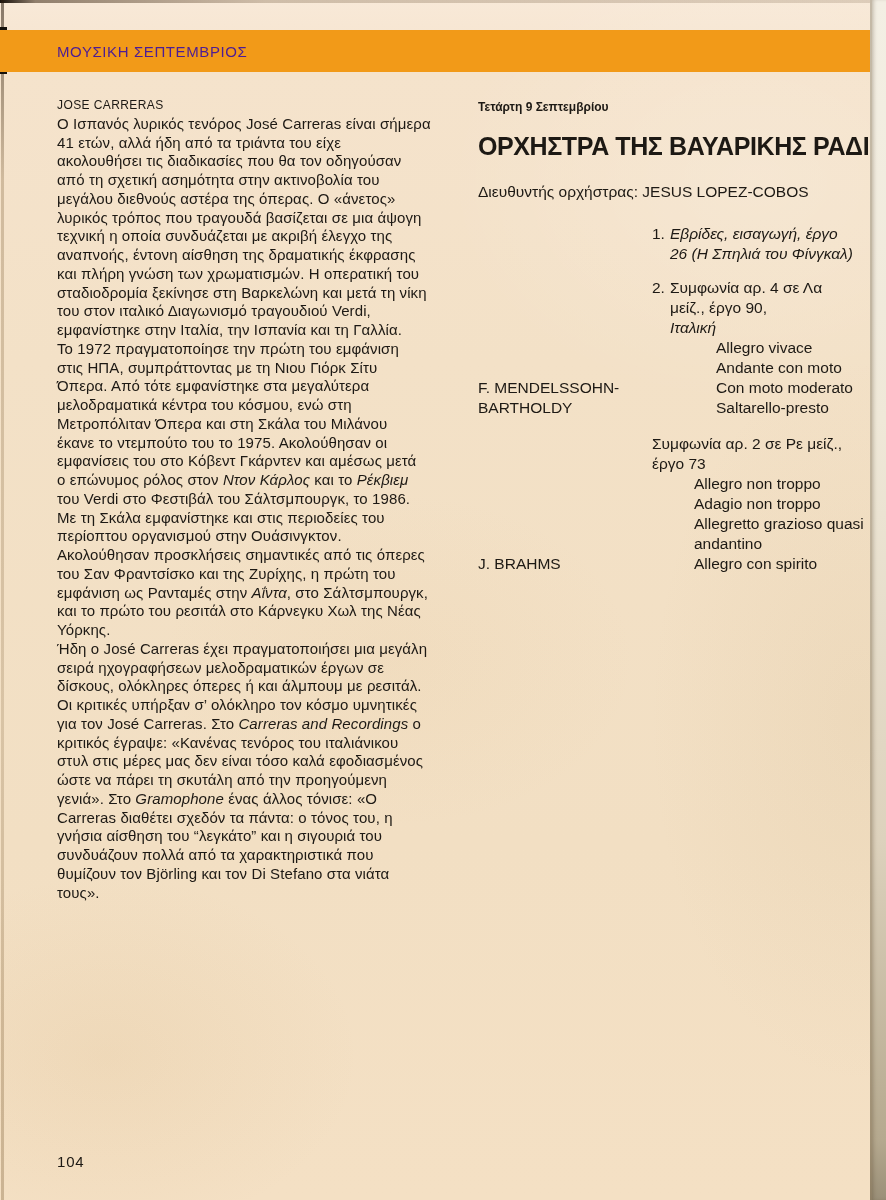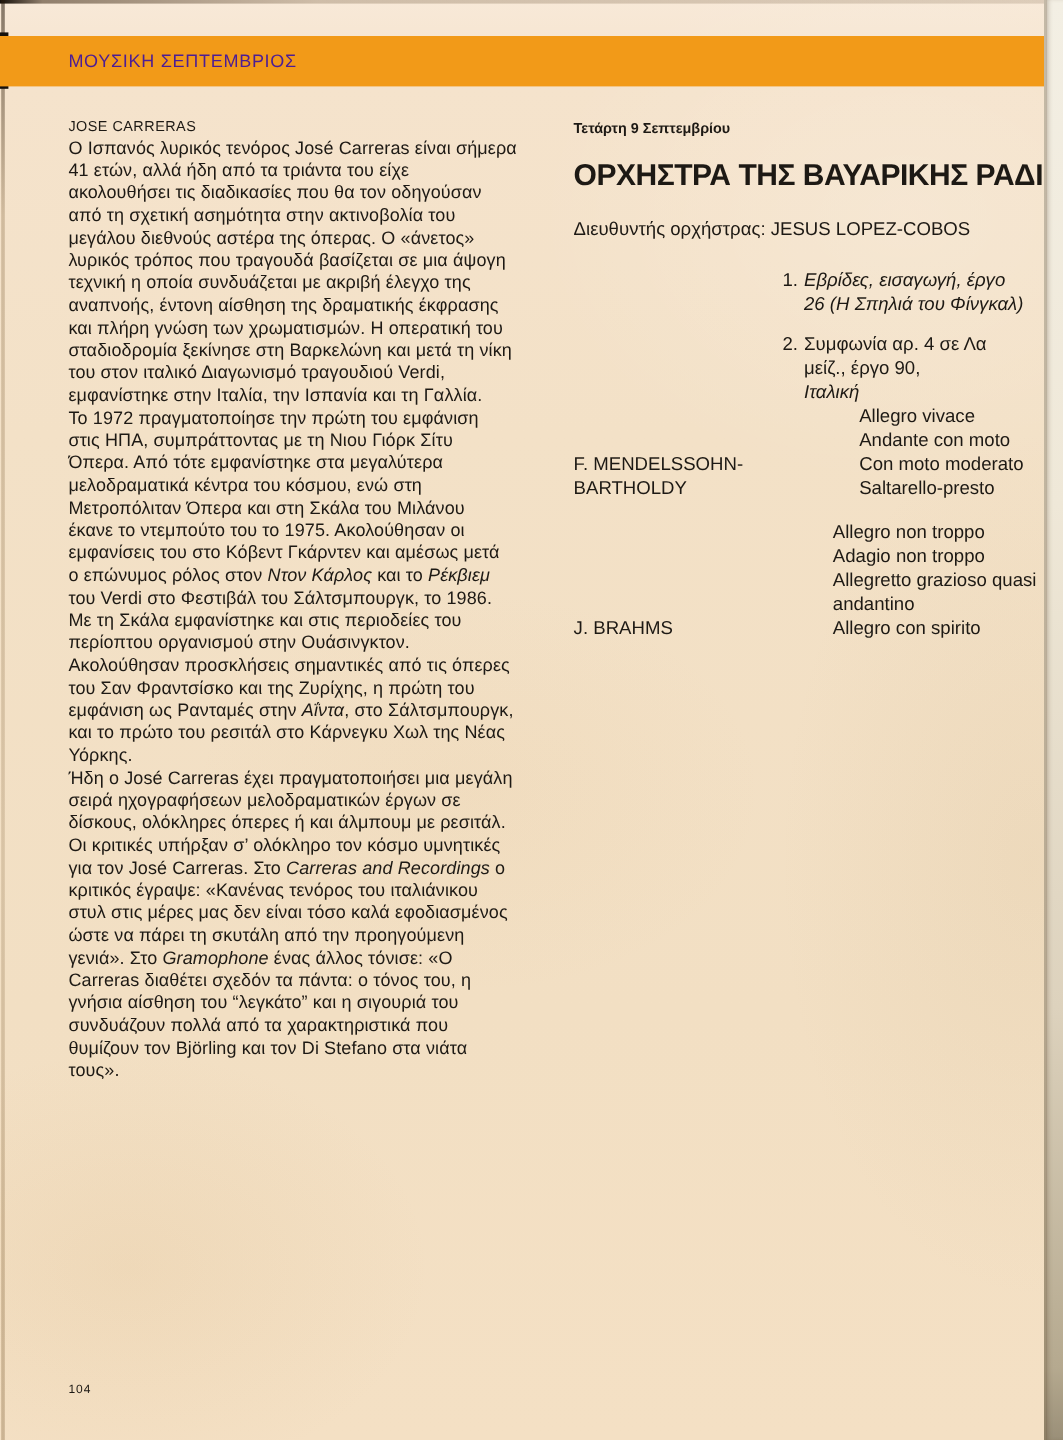--- a/index.html
+++ b/index.html
@@ -76,21 +76,21 @@
   .work { display: flex; }
   .work + .work { margin-top: 14px; }
   .work-num { flex: 0 0 18px; }
   .wbody { flex: 1; }
   .wtitle { white-space: pre-wrap; }
   .movements { white-space: pre-line; }
   .movements.indent-a { padding-left: 46px; }
   .movements.indent-b { padding-left: 42px; }
   .page-number {
     position: absolute; left: 57px; top: 1153px;
-    font-size: 10px; letter-spacing: 0.8px;
+    font-size: 15px; letter-spacing: 0.8px;
   }
 </style>
 </head>
 <body>
 
 <div class="page">
   <div class="texture"></div>
   <div class="top-edge"></div>
   <div class="left-edge"></div>
   <div class="binding-mark"></div>
@@ -176,20 +176,22 @@
             </div>
           </div>
         </div>
       </div>
 
       <div class="program-row">
         <div class="composer">J. BRAHMS</div>
         <div class="works">
           <div class="work">
             <div class="wbody">
+              <div class="wtitle"><span>Συμφωνία αρ. 2 σε Ρε μείζ.,
+έργο 73</span></div>
               <div class="movements indent-b">Allegro non troppo
 Adagio non troppo
 Allegretto grazioso quasi andantino
 Allegro con spirito</div>
             </div>
           </div>
         </div>
       </div>
 
     </div>

